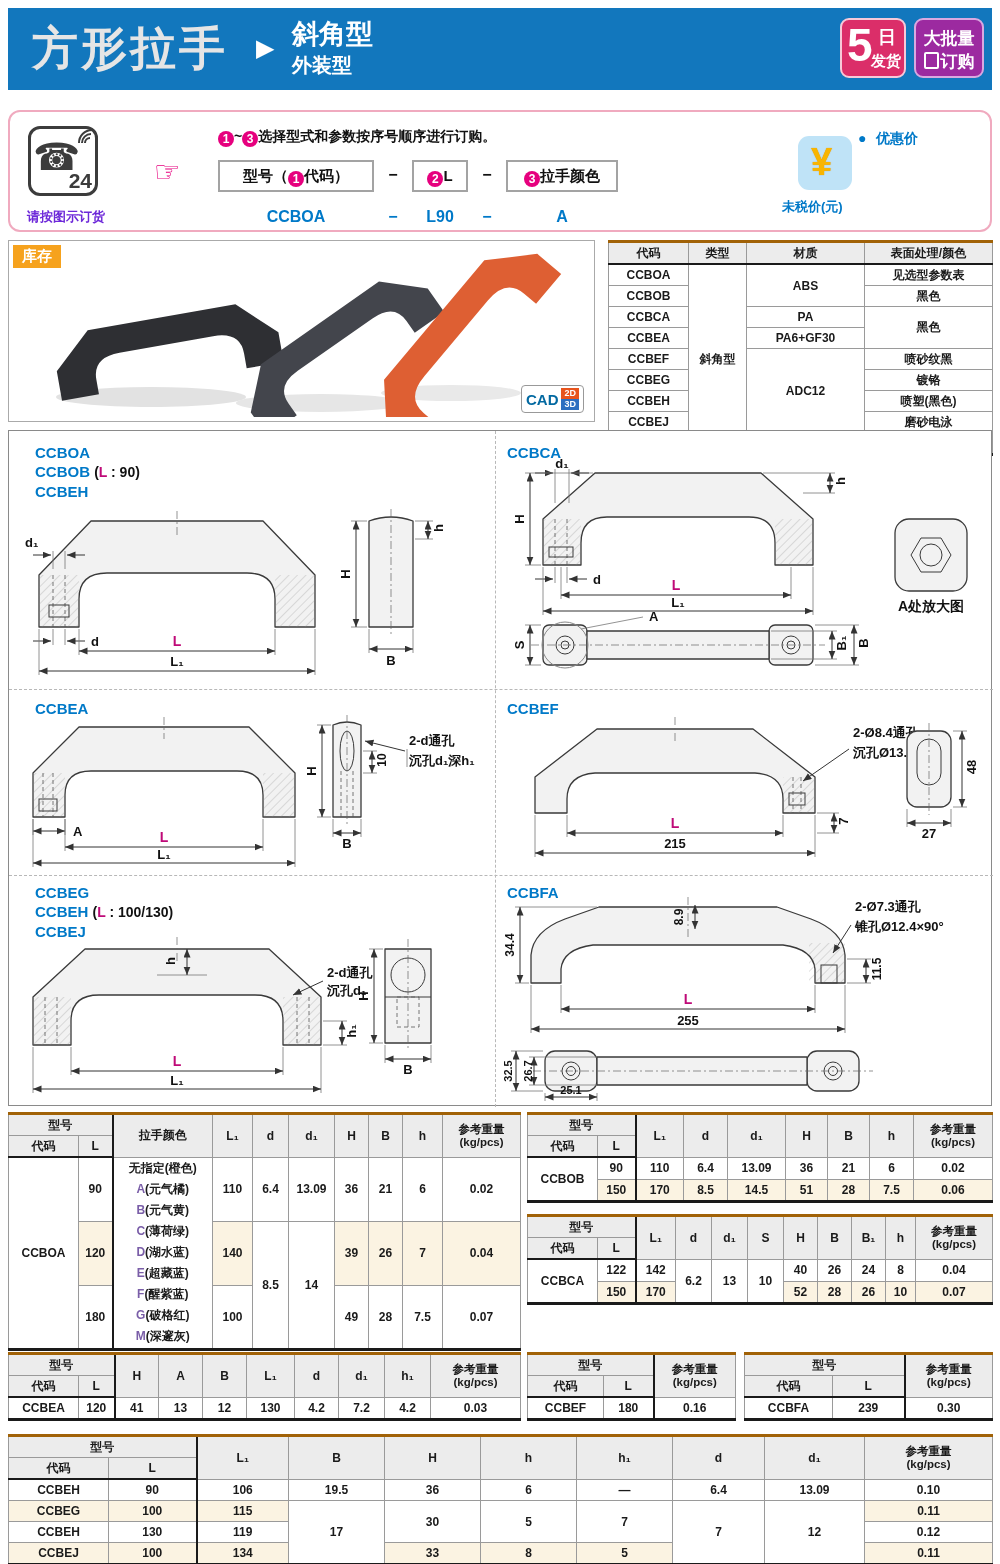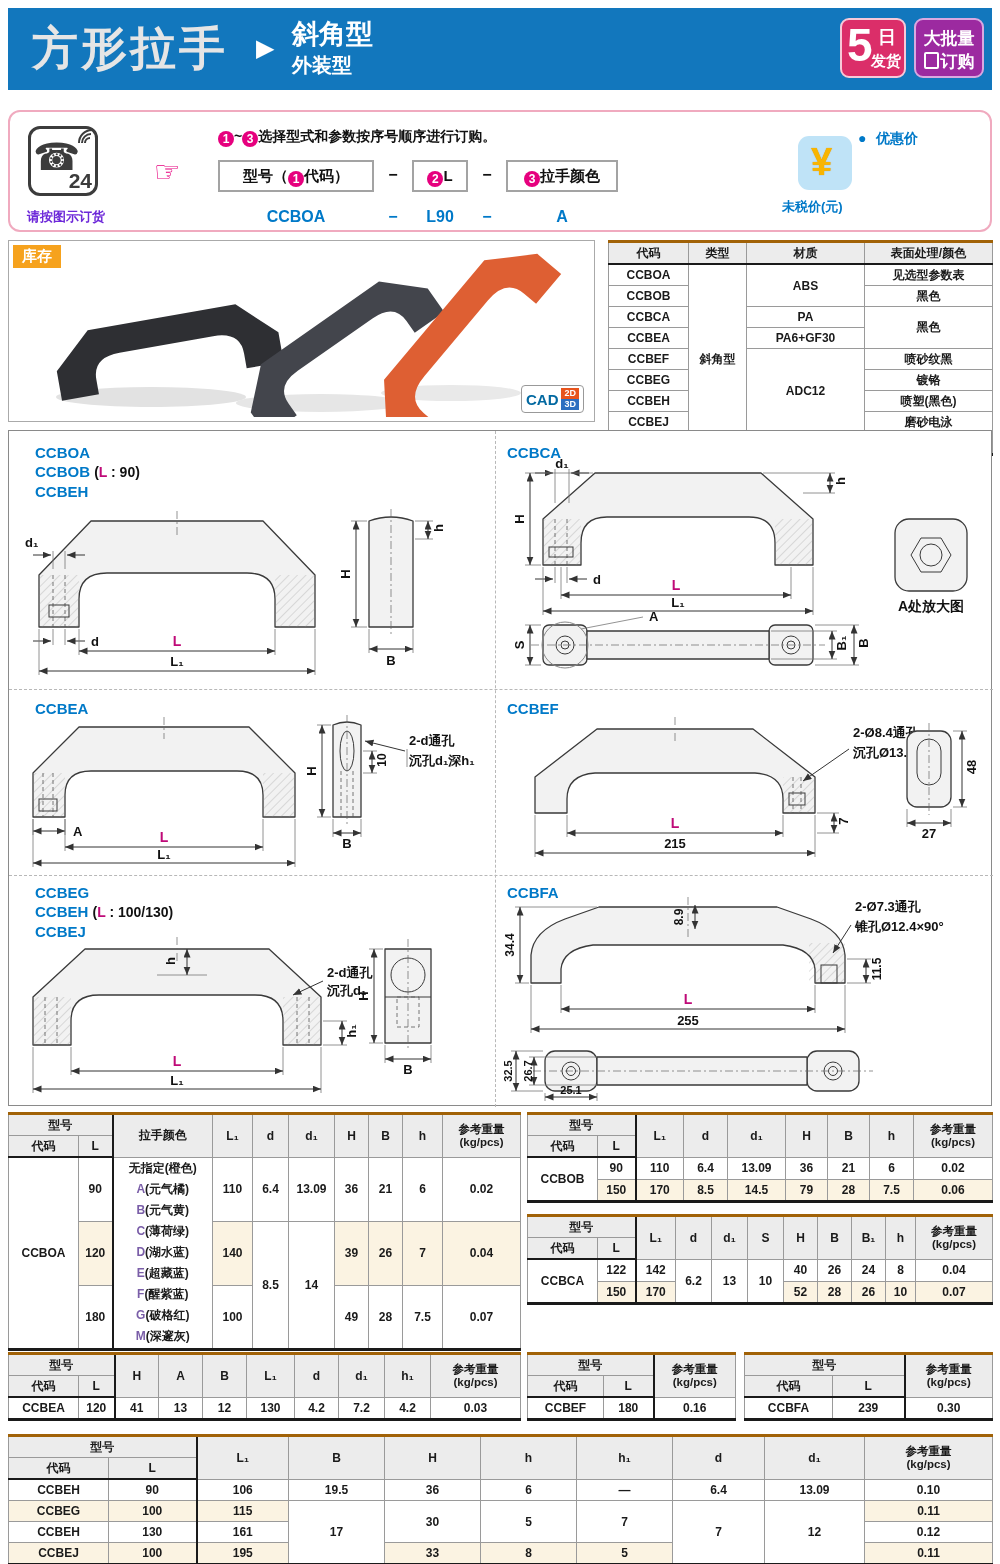--- a/index.html
+++ b/index.html
@@ -649,21 +649,21 @@
     <td>36</td>
     <td>21</td>
     <td>6</td>
     <td>0.02</td>
   </tr>
   <tr style="height:22px">
     <td class="lv divR cream">150</td>
     <td class="cream">170</td>
     <td class="cream">8.5</td>
     <td class="cream">14.5</td>
-    <td class="cream">79</td>
+    <td class="cream">51</td>
     <td class="cream">28</td>
     <td class="cream">7.5</td>
     <td class="cream">0.06</td>
   </tr>
 </tbody>
     </table>
 
 <table class="cat" style="left:527px;top:1214px;width:465px">
   <colgroup>
         <col style="width:70px">
@@ -874,27 +874,27 @@
     <td rowspan="2">30</td>
     <td rowspan="2">5</td>
     <td rowspan="2">7</td>
     <td rowspan="3">7</td>
     <td rowspan="3">12</td>
     <td class="cream">0.11</td>
   </tr>
   <tr style="height:20px">
     <td class="code">CCBEH</td>
     <td class="lv divR">130</td>
-    <td>161</td>
+    <td>119</td>
     <td>0.12</td>
   </tr>
   <tr style="height:20px">
     <td class="code cream">CCBEJ</td>
     <td class="lv divR cream">100</td>
-    <td class="cream">195</td>
+    <td class="cream">134</td>
     <td class="cream">33</td>
     <td class="cream">8</td>
     <td class="cream">5</td>
     <td class="cream">0.11</td>
   </tr>
 </tbody>
     </table>
 
 </div>
 

